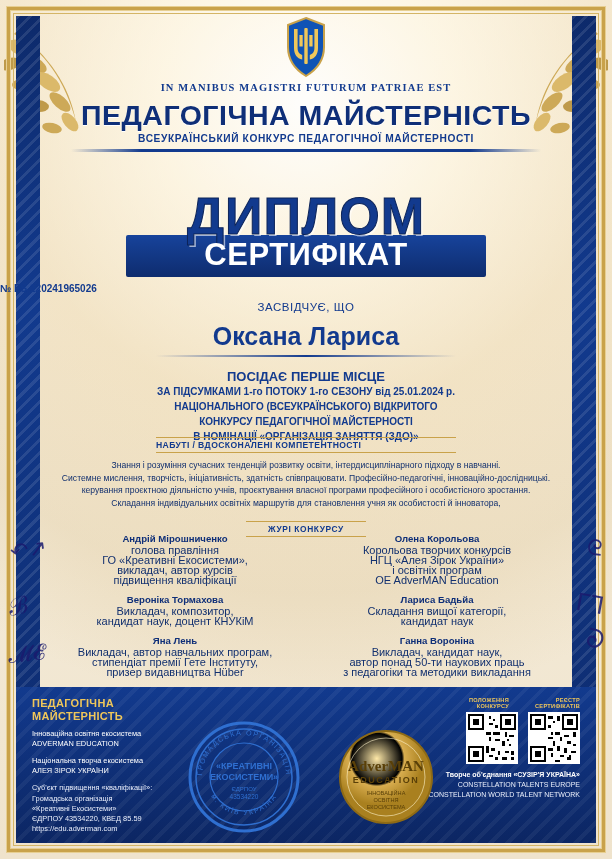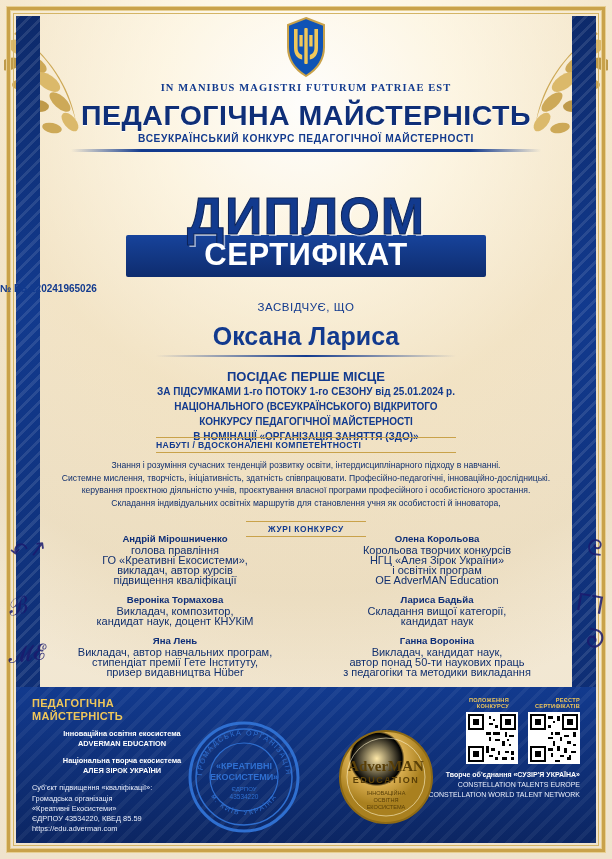--- a/index.html
+++ b/index.html
@@ -132,21 +132,21 @@
     background:linear-gradient(180deg,#123a8e 0%,#0c2663 100%);
     color:#fff;
   }
   .bottom:before{
     content:"";position:absolute;inset:0;
     background:repeating-linear-gradient(135deg, rgba(255,255,255,.05) 0 4px, rgba(255,255,255,0) 4px 12px);
   }
   .b-left{position:absolute;left:16px;top:10px;width:180px;}
   .b-left h3{margin:0;font-size:11px;line-height:12.5px;color:#f0c75a;font-weight:700;letter-spacing:.3px;}
   .b-left p{margin:7px 0 0;font-size:7.4px;line-height:10px;color:#e9eefb;}
-  .b-left .strong{font-weight:700;color:#fff;text-align:center;}
+  .b-left .strong{font-weight:400;color:#fff;}
   .b-right{position:absolute;right:16px;top:10px;width:210px;text-align:right;}
   .qr-labels{display:flex;justify-content:flex-end;gap:26px;font-size:5.6px;color:#f0c75a;letter-spacing:.3px;font-weight:700;text-transform:uppercase;}
   .qr-row{display:flex;justify-content:flex-end;gap:10px;margin-top:3px;}
   .qr{width:52px;height:52px;background:#fff;padding:2px;box-sizing:border-box;}
   .b-right .orgs{margin-top:6px;font-size:7px;line-height:10px;color:#e9eefb;}
   .b-right .orgs .first{color:#fff;font-weight:700;}
 
   
   .seal{position:absolute;}
   .seal-blue{left:188px;bottom:22px;}

